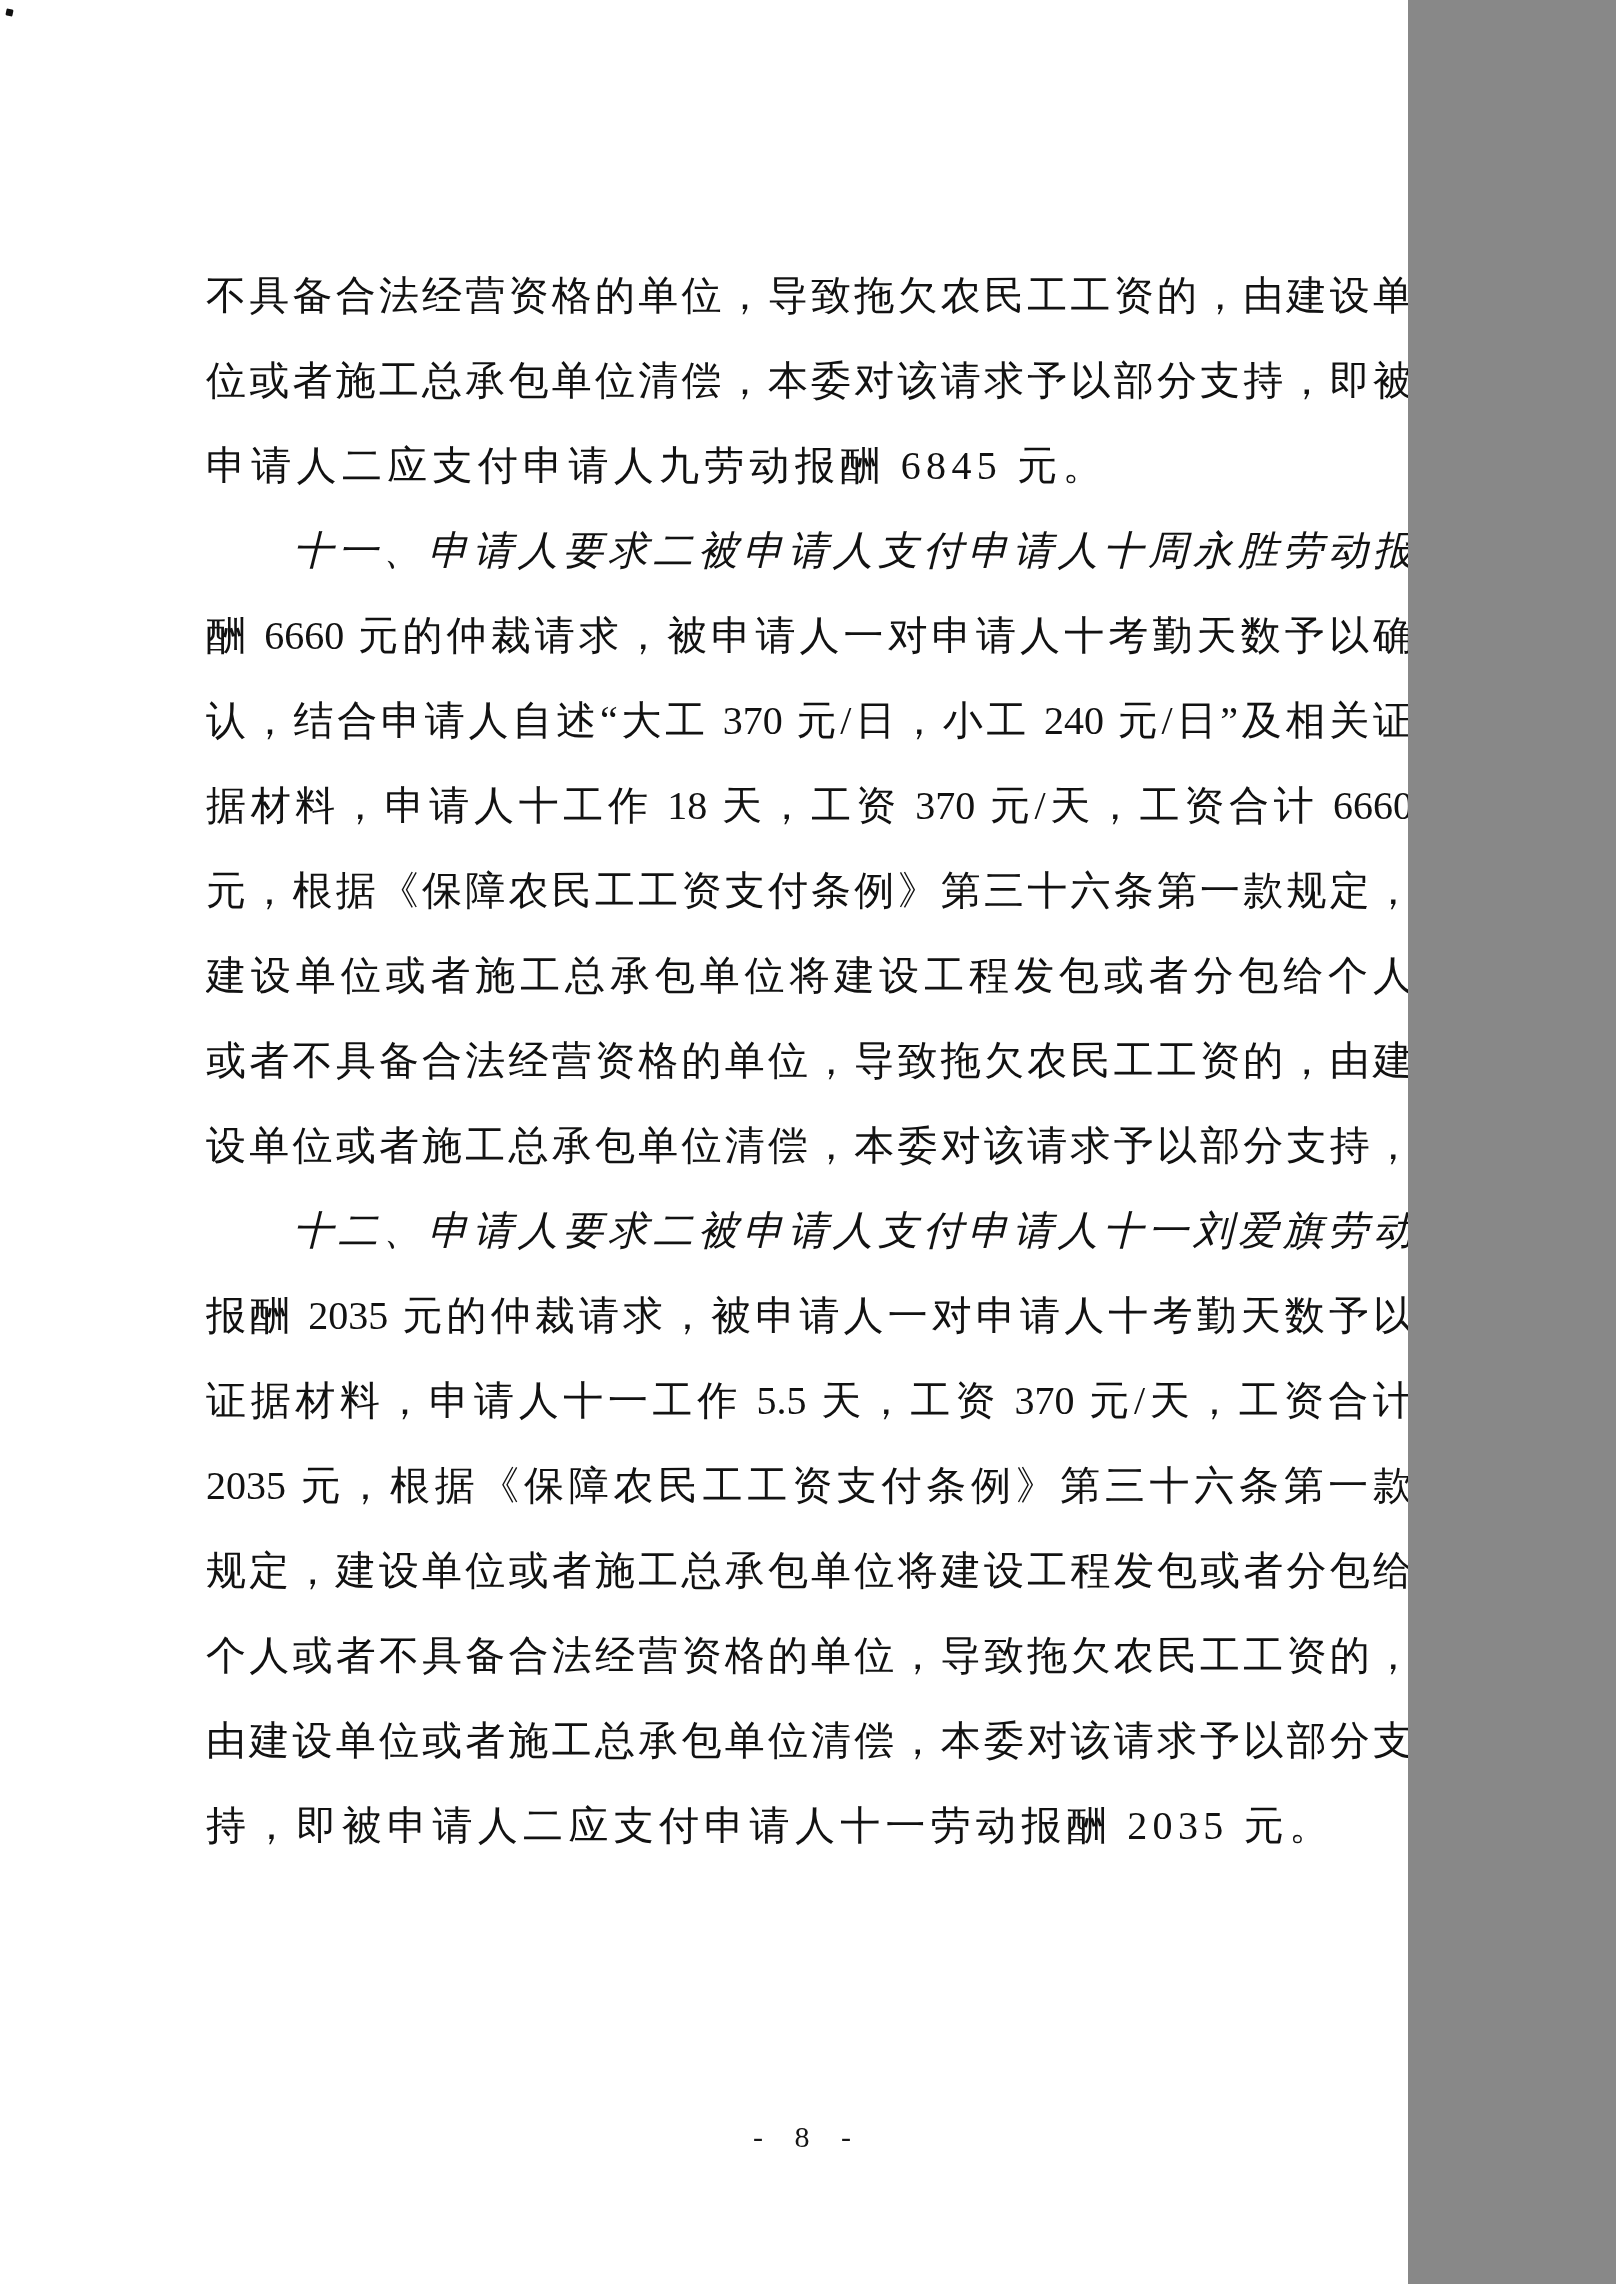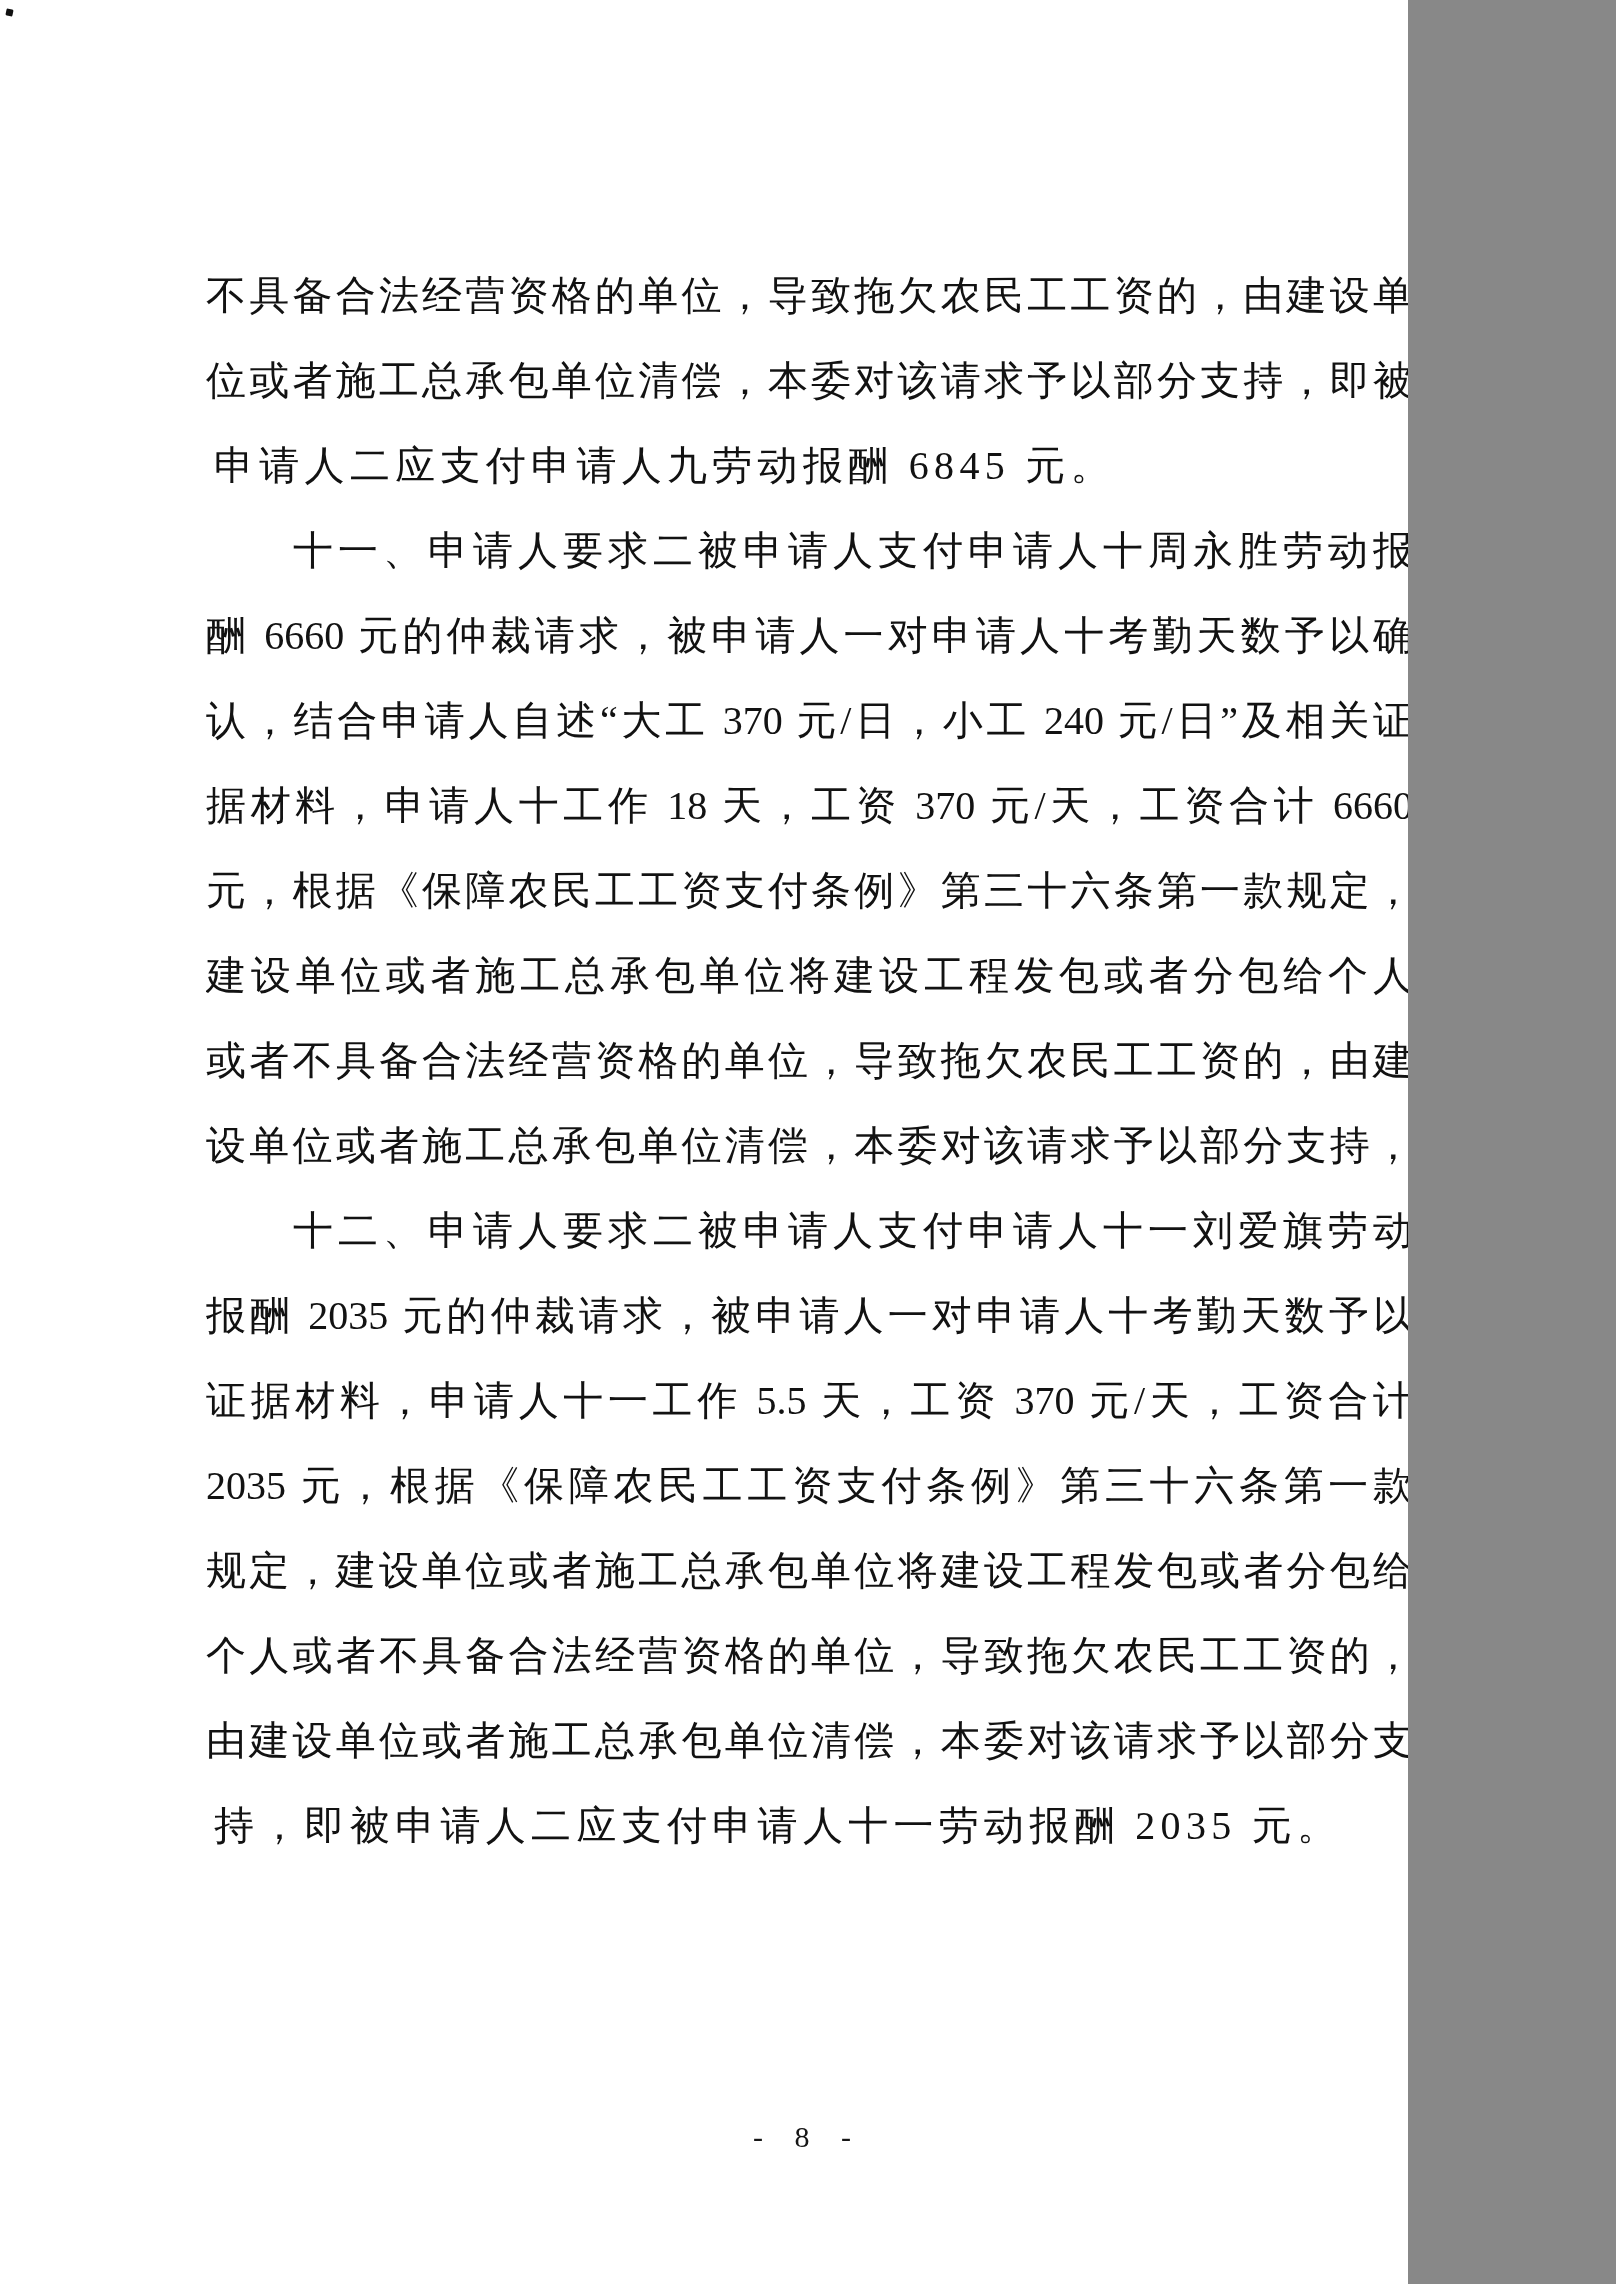--- a/index.html
+++ b/index.html
@@ -39,26 +39,26 @@
     letter-spacing: 0px;
     text-align: justify;
     text-align-last: justify;
     text-justify: inter-character;
     overflow: hidden;
     white-space: nowrap;
   }
   .line.indent {
     padding-left: 87px;
     width: 1120px;
+    font-style: italic;
   }
   .line.last {
     text-align: right;
     text-align-last: left;
     letter-spacing: 5.3px;
-    margin-left: 8px;
   }
   .page-number {
     position: absolute;
     top: 2115px;
     left: 0;
     width: 1616px;
     text-align: center;
     font-size: 30px;
     letter-spacing: 12px;
     line-height: 43px;

